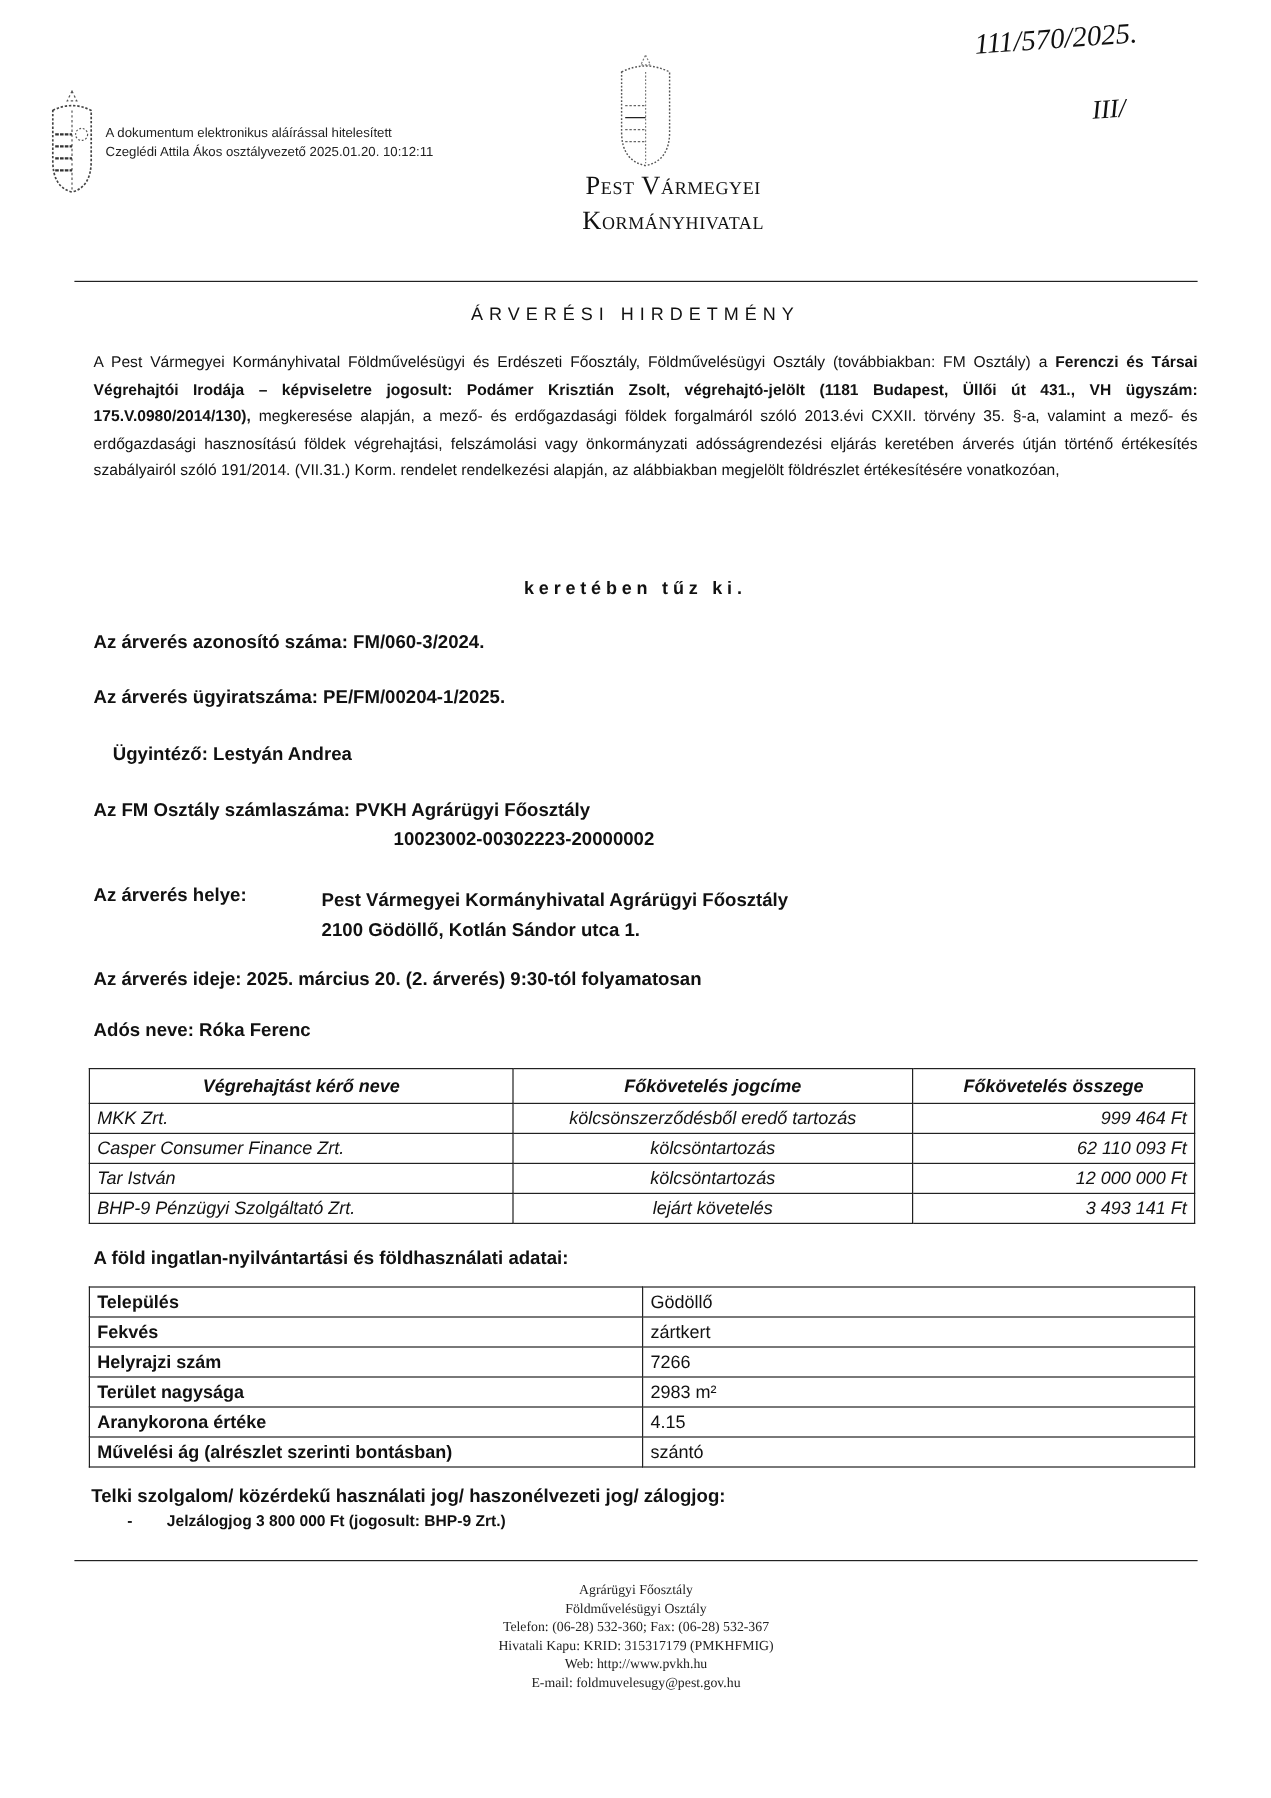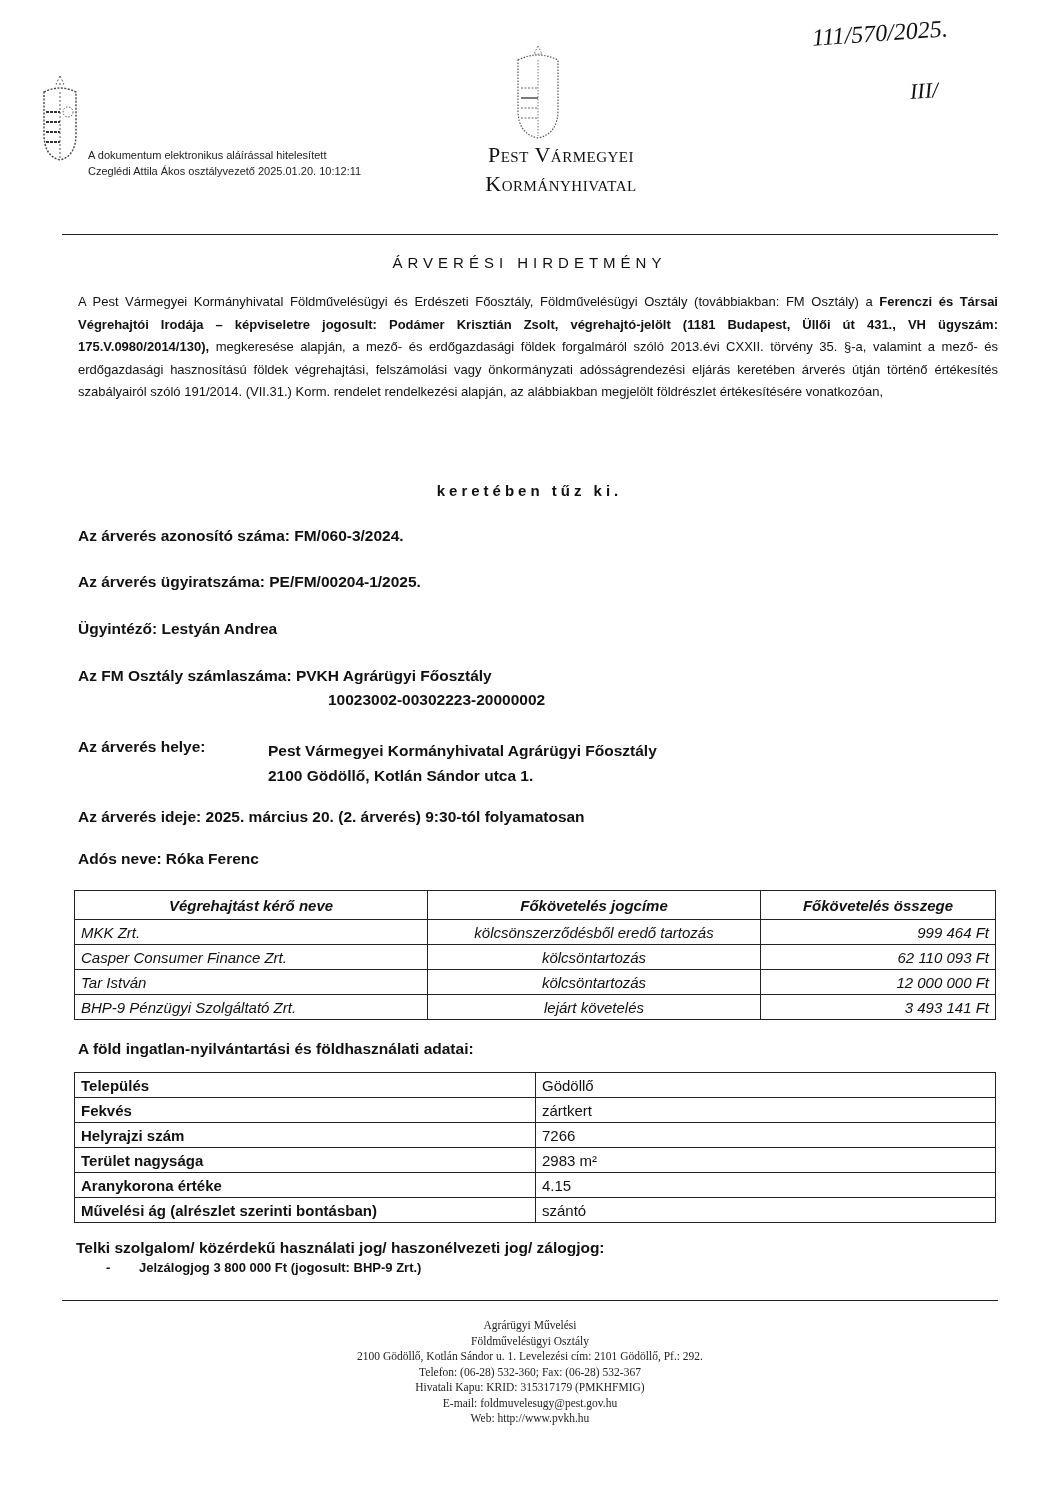--- a/index.html
+++ b/index.html
@@ -2,21 +2,21 @@
 <html><head>
 <meta charset="utf-8">
 <style>
   html, body { margin: 0; padding: 0; background: #ffffff; }
   body { width: 1059px; height: 1498px; position: relative; overflow: hidden;
          font-family: "Liberation Sans", sans-serif; color: #111; }
   .abs { position: absolute; }
 
   
   .sig-coat { left: 38px; top: 72px; width: 44px; height: 92px; }
-  .sig-text { left: 88px; top: 103px; font-size: 11px; line-height: 16px; color: #222; margin-top: 44px; }
+  .sig-text { left: 88px; top: 103px; font-size: 11px; line-height: 16px; color: #222; }
   .coat { left: 513px; top: 44px; width: 50px; height: 96px; }
   .office { left: 456px; top: 140px; width: 210px; text-align: center;
             font-family: "Liberation Serif", serif; font-size: 22px; line-height: 29px;
             font-variant: small-caps; letter-spacing: 0.5px; color: #111; }
   .handwrite { left: 812px; top: 20px; font-family: "Liberation Serif", serif; font-style: italic;
                font-size: 24px; transform: rotate(-4deg); color: #111; }
   .handwrite2 { left: 910px; top: 78px; font-family: "Liberation Serif", serif; font-style: italic;
                 font-size: 22px; transform: rotate(-4deg); color: #111; }
   .rule { height: 0; border-top: 1.5px solid #222; }
 
@@ -86,21 +86,21 @@
 <div class="abs rule" style="left:62px; top:234px; width:936px;"></div>
 
 <div class="abs title">ÁRVERÉSI HIRDETMÉNY</div>
 
 <div class="abs intro"><span>A Pest Vármegyei Kormányhivatal Földművelésügyi és Erdészeti Főosztály, Földművelésügyi Osztály (továbbiakban: FM Osztály) a </span><b>Ferenczi és Társai Végrehajtói Irodája – képviseletre jogosult: Podámer Krisztián Zsolt, végrehajtó-jelölt (1181 Budapest, Üllői út 431., VH ügyszám: 175.V.0980/2014/130),</b><span> megkeresése alapján, a mező- és erdőgazdasági földek forgalmáról szóló 2013.évi CXXII. törvény 35. §-a, valamint a mező- és erdőgazdasági hasznosítású földek végrehajtási, felszámolási vagy önkormányzati adósságrendezési eljárás keretében árverés útján történő értékesítés szabályairól szóló 191/2014. (VII.31.) Korm. rendelet rendelkezési alapján, az alábbiakban megjelölt földrészlet értékesítésére vonatkozóan,</span></div>
 
 <div class="abs announce">keretében tűz ki.</div>
 
 <div class="abs field" style="top:527px;">Az árverés azonosító száma: FM/060-3/2024.</div>
 <div class="abs field" style="top:573px;">Az árverés ügyiratszáma: PE/FM/00204-1/2025.</div>
-<div class="abs field" style="top:620px;">Ügyintéző: Lestyán Andrea</div>
+<div class="abs field" style="top:620px;margin-left:16px;">Ügyintéző: Lestyán Andrea</div>
 <div class="abs field" style="top:667px;">Az FM Osztály számlaszáma: PVKH Agrárügyi Főosztály</div>
 <div class="abs acct2">10023002-00302223-20000002</div>
 
 <div class="abs place-lbl">Az árverés helye:</div>
 <div class="abs place-val">
   <div>Pest Vármegyei Kormányhivatal Agrárügyi Főosztály</div>
   <div>2100 Gödöllő, Kotlán Sándor utca 1.</div>
 </div>
 
 <div class="abs field" style="top:808px;">Az árverés ideje: 2025. március 20. (2. árverés) 9:30-tól folyamatosan</div>
@@ -167,20 +167,19 @@
     </tr>
   </tbody>
 </table>
 
 <div class="abs enc-title">Telki szolgalom/ közérdekű használati jog/ haszonélvezeti jog/ zálogjog:</div>
 <div class="abs enc-item"><span class="dash">-</span><span>Jelzálogjog 3 800 000 Ft (jogosult: BHP-9 Zrt.)</span></div>
 
 <div class="abs rule" style="left:62px; top:1300px; width:936px;"></div>
 
 <div class="abs footer">
-  <div>Agrárügyi Művelési</div>
+  <div>Agrárügyi Főosztály</div>
   <div>Földművelésügyi Osztály</div>
-  <div>2100 Gödöllő, Kotlán Sándor u. 1. Levelezési cím: 2101 Gödöllő, Pf.: 292.</div>
   <div>Telefon: (06-28) 532-360; Fax: (06-28) 532-367</div>
   <div>Hivatali Kapu: KRID: 315317179 (PMKHFMIG)</div>
+  <div>Web: http://www.pvkh.hu</div>
   <div>E-mail: foldmuvelesugy@pest.gov.hu</div>
-  <div>Web: http://www.pvkh.hu</div>
 </div>
 
 </body></html>

